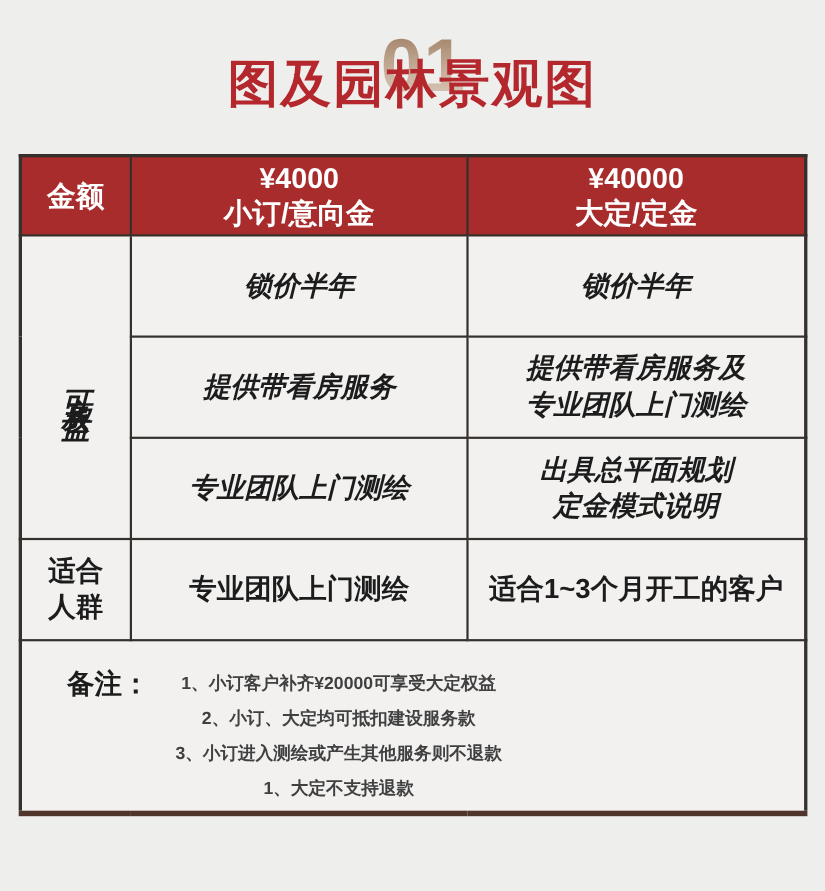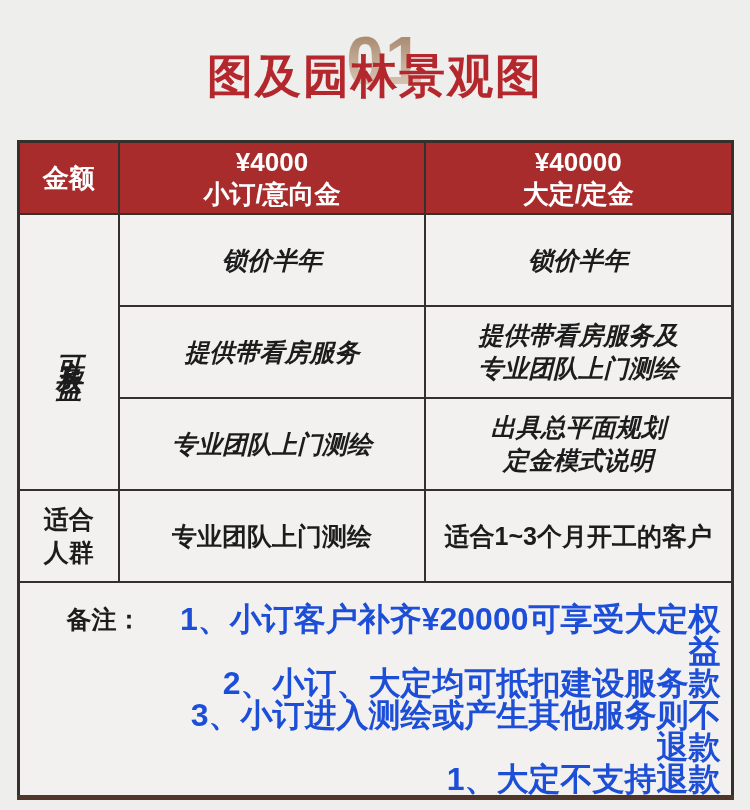--- a/index.html
+++ b/index.html
@@ -58,25 +58,25 @@
     font-size:26px;line-height:32px;
   }
   tr.benefit-row td{height:90px;font-style:italic;}
   tr.audience-row td{height:90px;}
   .v-label{
     writing-mode:vertical-rl;text-orientation:upright;
     letter-spacing:7px;font-size:26px;display:inline-block;
   }
   .two-line div{display:block;}
 
-  tr.notes-row td{height:154px;text-align:right;}
+  tr.notes-row td{height:154px;text-align:center;}
   .notes-wrap{display:flex;align-items:flex-start;padding:20px 10px 0 36px;}
   .notes-label{flex:0 0 86px;font-size:25px;line-height:32px;font-weight:700;}
   ul.notes-list{list-style:none;margin:0;padding:0 0 0 18px;}
-  ul.notes-list li{font-size:32px;line-height:32px;font-weight:700;color:#1d4ed8;}
+  ul.notes-list li{font-size:16px;line-height:32px;font-weight:700;color:#404040;}
 </style>
 </head>
 <body>
 
 <div class="page">
 
   <header class="header">
     <div class="section-number">01</div>
     <h1 class="page-title">图及园林景观图</h1>
   </header>

